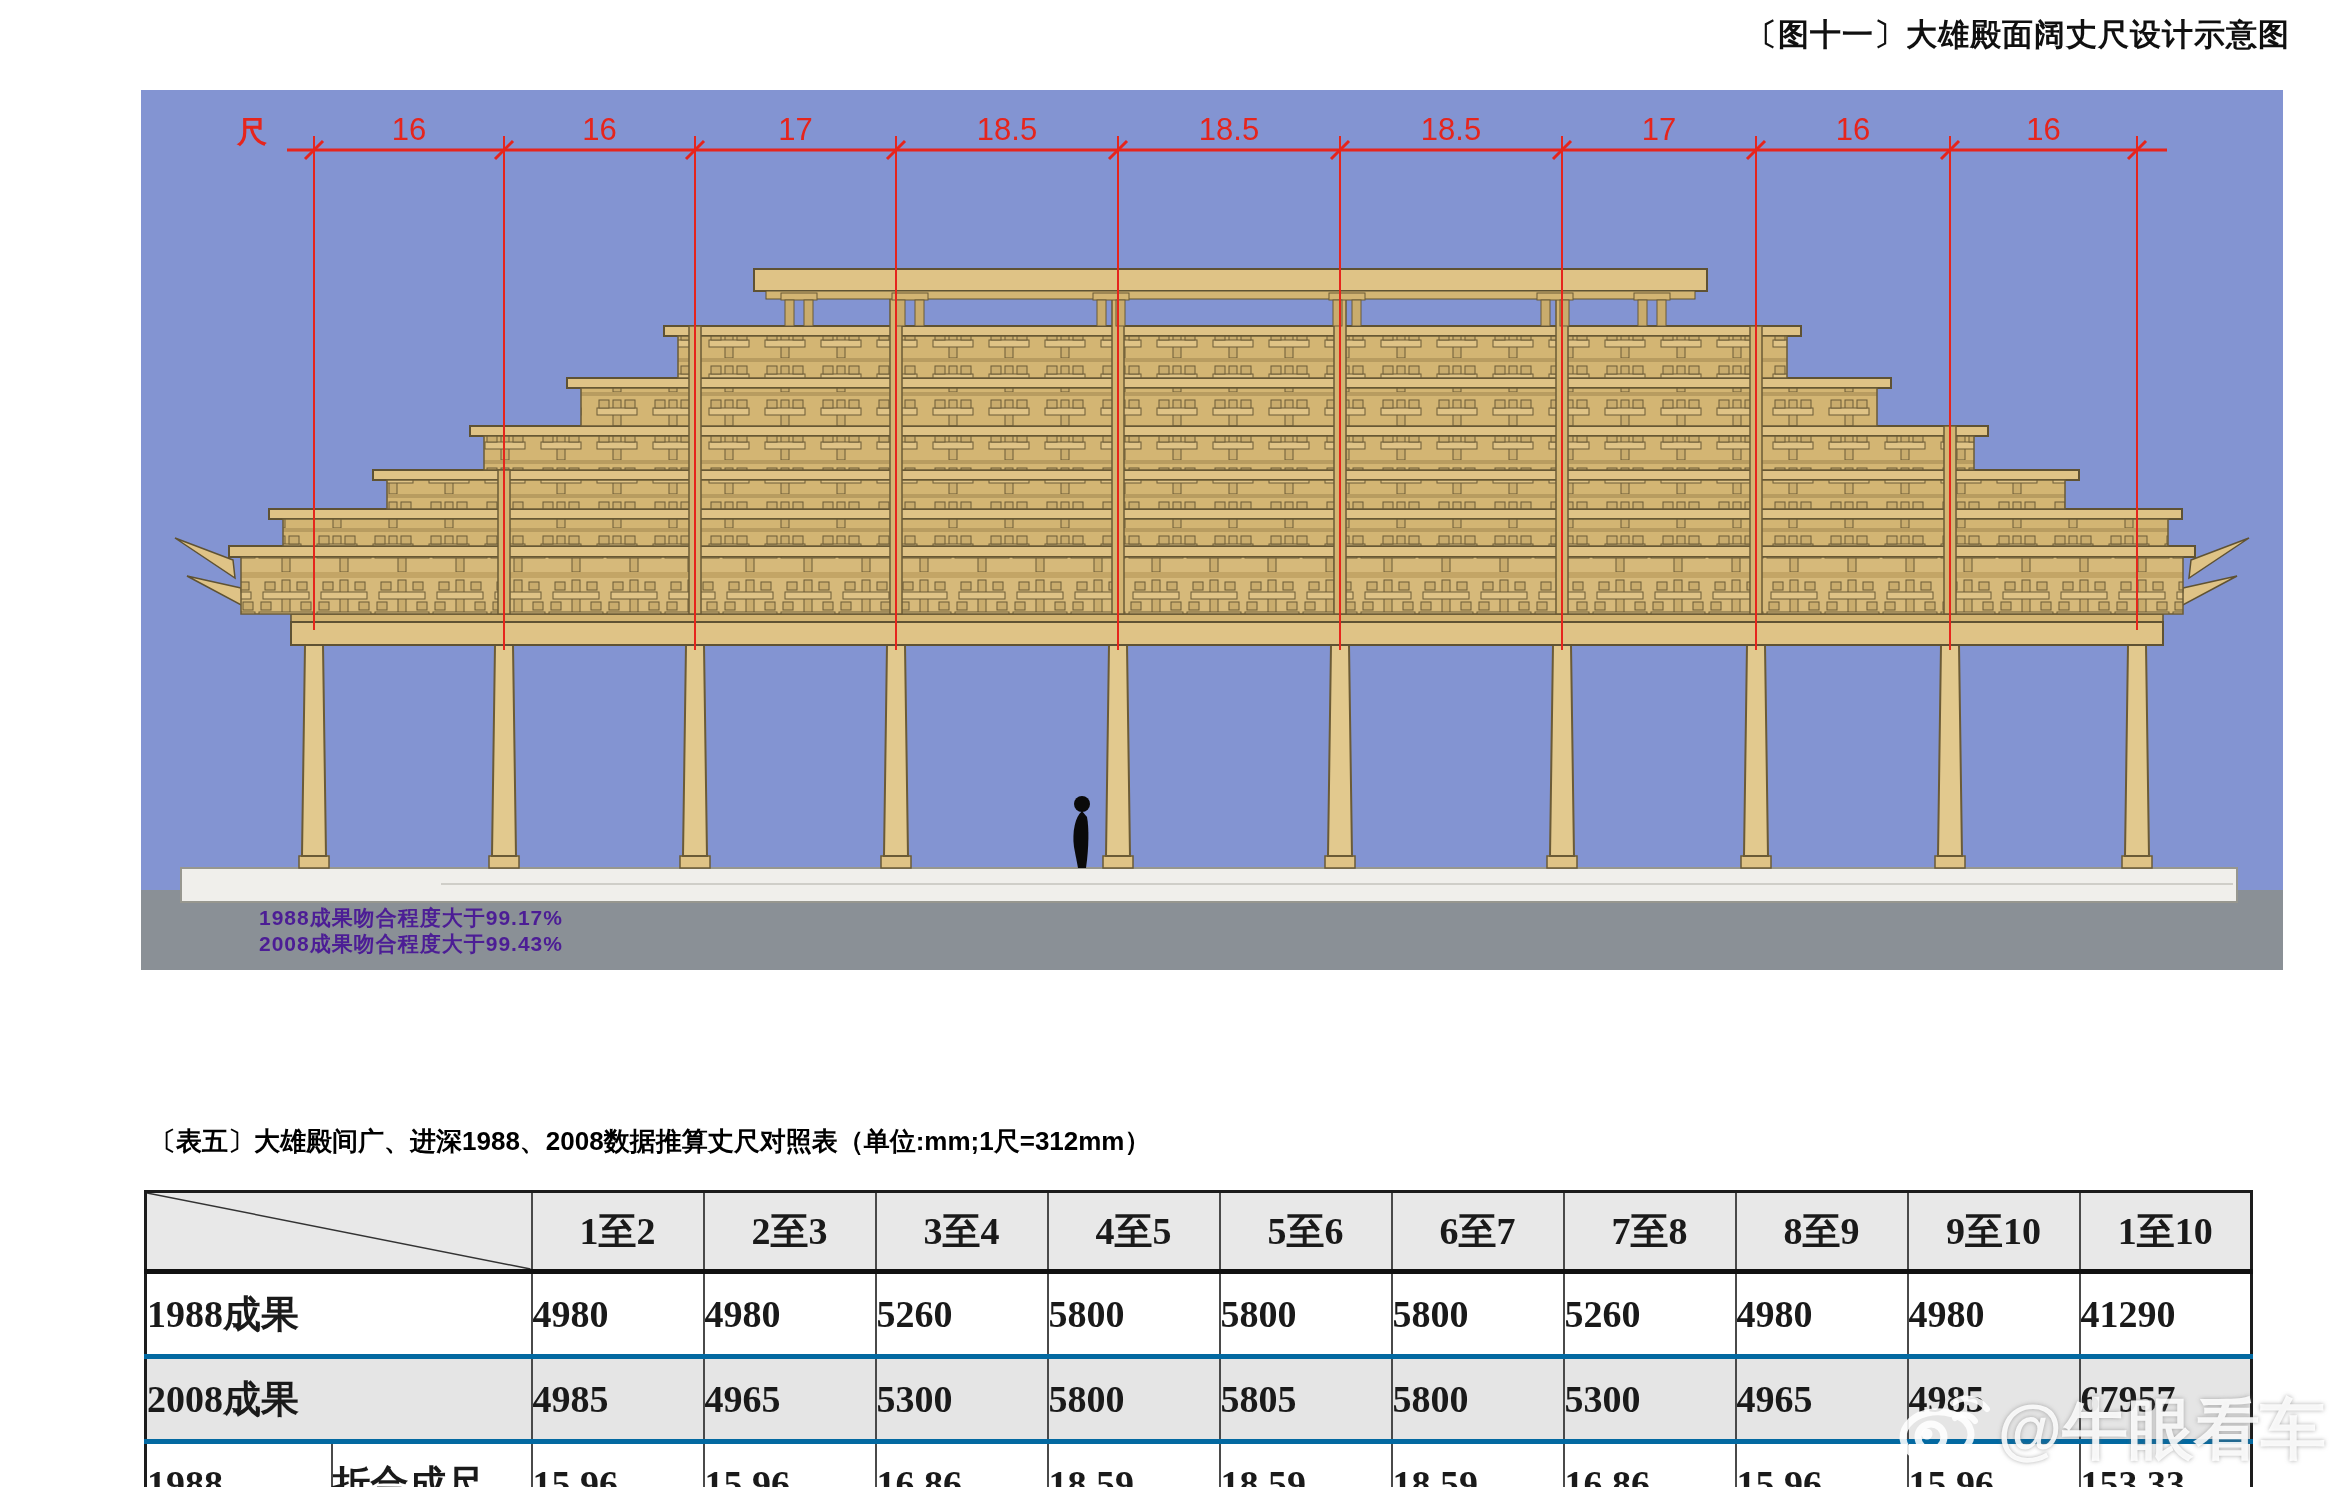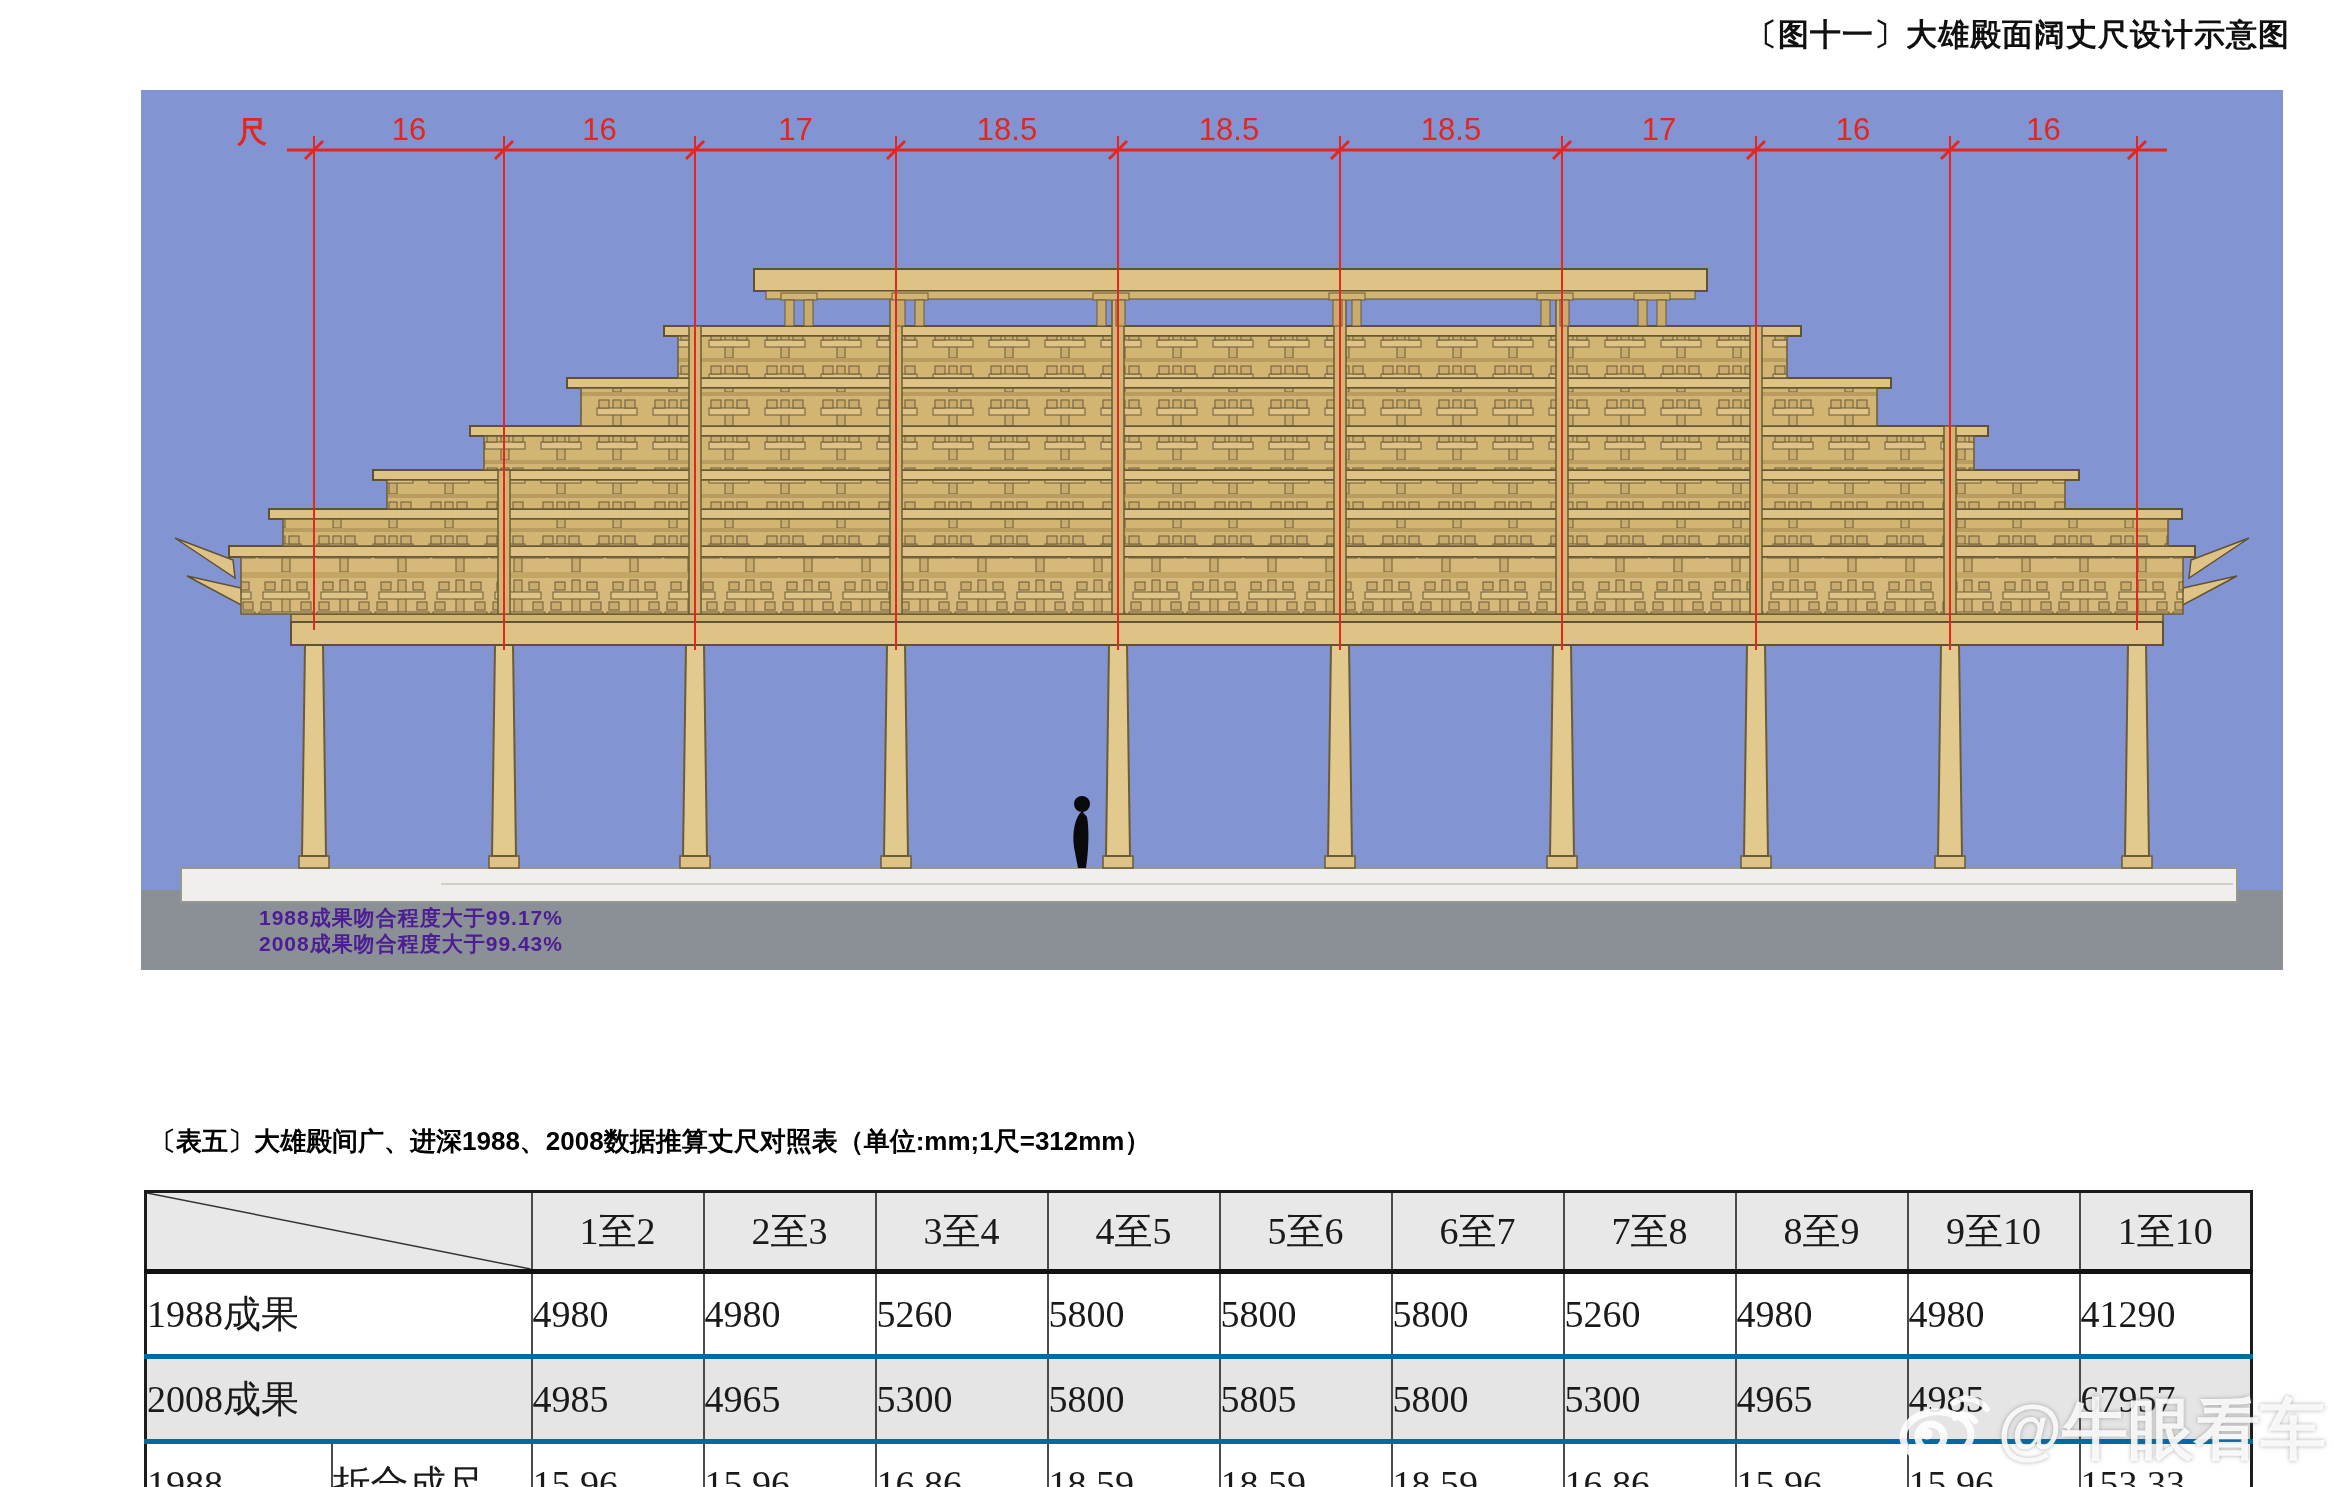--- a/index.html
+++ b/index.html
@@ -21,21 +21,21 @@
     font-family:"Liberation Sans", sans-serif;letter-spacing:1px;}
   .anno-1{top:814px;} .anno-2{top:840px;}
 
   .table-title{position:absolute;left:142px;top:1124px;font-size:26px;font-weight:bold;color:#000;
     font-family:Liberation Sans, sans-serif;margin-left:8px;}
 
   table.data-table{position:absolute;left:144px;top:1190px;border-collapse:collapse;table-layout:fixed;
     background:#fff;font-size:38px;color:#1a1a1a;font-family:"Liberation Serif", serif;}
   table.data-table{border:3px solid #1c1c1c;}
   table.data-table th, table.data-table td{border-left:2px solid #4a4a4a;border-right:2px solid #4a4a4a;
-    vertical-align:middle;padding:0;font-weight:normal;}
+    vertical-align:middle;padding:0;font-weight:bold;}
   table.data-table thead th{height:76px;background:#e8e8e8;border-bottom:5px solid #111;}
   table.data-table tbody td{height:80px;border-bottom:5px solid #0369a1;}
   table.data-table tbody tr.shaded td{background:#e5e5e5;}
   th.corner{position:relative;}
   th.corner svg{position:absolute;inset:0;width:100%;height:100%;}
 
   .watermark{position:absolute;right:8px;bottom:12px;display:flex;align-items:flex-end;gap:3px;}
   .watermark .wm-text{color:rgba(255,255,255,0.88);font-size:66px;font-weight:bold;
     font-family:"Liberation Sans", sans-serif;text-shadow:0 0 4px rgba(110,110,110,0.55);white-space:nowrap;}
 </style>

